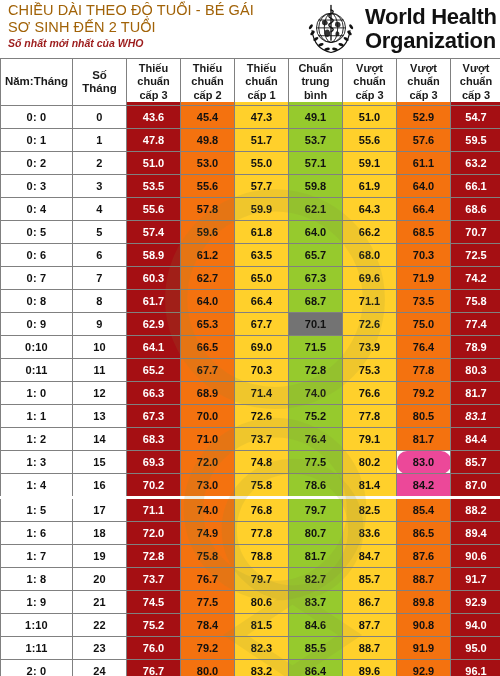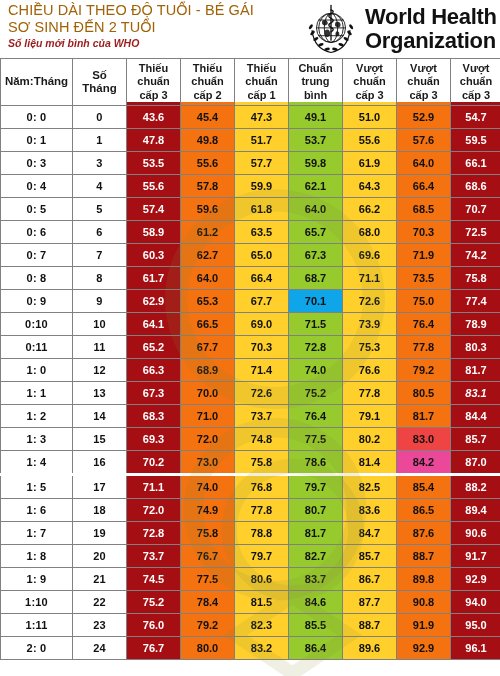--- a/index.html
+++ b/index.html
@@ -174,21 +174,21 @@
   }
 </style>
 </head>
 <body>
 
 <div id="header">
 
   <div id="title-block">
     <div class="title-line">CHIỀU DÀI THEO ĐỘ TUỔI - BÉ GÁI</div>
     <div class="title-line">SƠ SINH ĐẾN 2 TUỔI</div>
-    <div id="subtitle">Số liệu mới bình của WHO</div>
+    <div id="subtitle">Số nhất mới nhất của WHO</div>
   </div>
 
   <div id="who-logo">
     <svg id="who-emblem" viewBox="0 0 100 100" aria-hidden="true">
       <g fill="none" stroke="#111111" stroke-width="1.6">
 
         <circle cx="50" cy="48" r="26"></circle>
         <ellipse cx="50" cy="48" rx="12" ry="26"></ellipse>
         <ellipse cx="50" cy="48" rx="22" ry="26"></ellipse>
         <line x1="24" y1="48" x2="76" y2="48"></line>
@@ -325,20 +325,31 @@
           <td class="lab">1</td>
           <td class="val dark" style="background: rgb(165, 15, 19);">47.8</td>
           <td class="val" style="background: rgb(244, 114, 15);">49.8</td>
           <td class="val" style="background: rgb(255, 208, 43);">51.7</td>
           <td class="val" style="background: rgb(150, 202, 45);">53.7</td>
           <td class="val" style="background: rgb(255, 208, 43);">55.6</td>
           <td class="val" style="background: rgb(244, 114, 15);">57.6</td>
           <td class="val dark" style="background: rgb(165, 15, 19); margin-top: 46px;">59.5</td>
         </tr>
         <tr>
+          <td class="lab">0: 2</td>
+          <td class="lab">2</td>
+          <td class="val dark" style="background: rgb(165, 15, 19);">51.0</td>
+          <td class="val" style="background: rgb(244, 114, 15);">53.0</td>
+          <td class="val" style="background: rgb(255, 208, 43);">55.0</td>
+          <td class="val" style="background: rgb(150, 202, 45);">57.1</td>
+          <td class="val" style="background: rgb(255, 208, 43);">59.1</td>
+          <td class="val" style="background: rgb(244, 114, 15);">61.1</td>
+          <td class="val dark" style="background: rgb(165, 15, 19);">63.2</td>
+        </tr>
+        <tr>
           <td class="lab">0: 3</td>
           <td class="lab">3</td>
           <td class="val dark" style="background: rgb(165, 15, 19);">53.5</td>
           <td class="val" style="background: rgb(244, 114, 15);">55.6</td>
           <td class="val" style="background: rgb(255, 208, 43);">57.7</td>
           <td class="val" style="background: rgb(150, 202, 45);">59.8</td>
           <td class="val" style="background: rgb(255, 208, 43);">61.9</td>
           <td class="val" style="background: rgb(244, 114, 15);">64.0</td>
           <td class="val dark" style="background: rgb(165, 15, 19);">66.1</td>
         </tr>
@@ -396,21 +407,21 @@
           <td class="val" style="background: rgb(255, 208, 43);">71.1</td>
           <td class="val" style="background: rgb(244, 114, 15);">73.5</td>
           <td class="val dark" style="background: rgb(165, 15, 19);">75.8</td>
         </tr>
         <tr>
           <td class="lab">0: 9</td>
           <td class="lab">9</td>
           <td class="val dark" style="background: rgb(165, 15, 19);">62.9</td>
           <td class="val" style="background: rgb(244, 114, 15);">65.3</td>
           <td class="val" style="background: rgb(255, 208, 43);">67.7</td>
-          <td class="val" style="background: #0ea5e9;">70.1</td>
+          <td class="val" style="background: #737373;">70.1</td>
           <td class="val" style="background: rgb(255, 208, 43);">72.6</td>
           <td class="val" style="background: rgb(244, 114, 15);">75.0</td>
           <td class="val dark" style="background: rgb(165, 15, 19);">77.4</td>
         </tr>
         <tr>
           <td class="lab">0:10</td>
           <td class="lab">10</td>
           <td class="val dark" style="background: rgb(165, 15, 19);">64.1</td>
           <td class="val" style="background: rgb(244, 114, 15);">66.5</td>
           <td class="val" style="background: rgb(255, 208, 43);">69.0</td>
@@ -464,21 +475,21 @@
           <td class="val dark" style="background: rgb(165, 15, 19);">84.4</td>
         </tr>
         <tr>
           <td class="lab">1: 3</td>
           <td class="lab">15</td>
           <td class="val dark" style="background: rgb(165, 15, 19);">69.3</td>
           <td class="val" style="background: rgb(244, 114, 15);">72.0</td>
           <td class="val" style="background: rgb(255, 208, 43);">74.8</td>
           <td class="val" style="background: rgb(150, 202, 45);">77.5</td>
           <td class="val" style="background: rgb(255, 208, 43);">80.2</td>
-          <td class="val" style="background: #ef4444;">83.0</td>
+          <td class="val" style="background: #ec4899; border-radius: 10px;">83.0</td>
           <td class="val dark" style="background: rgb(165, 15, 19);">85.7</td>
         </tr>
         <tr>
           <td class="lab">1: 4</td>
           <td class="lab">16</td>
           <td class="val dark" style="background: rgb(165, 15, 19);">70.2</td>
           <td class="val" style="background: rgb(244, 114, 15);">73.0</td>
           <td class="val" style="background: rgb(255, 208, 43);">75.8</td>
           <td class="val" style="background: rgb(150, 202, 45);">78.6</td>
           <td class="val" style="background: rgb(255, 208, 43);">81.4</td>

